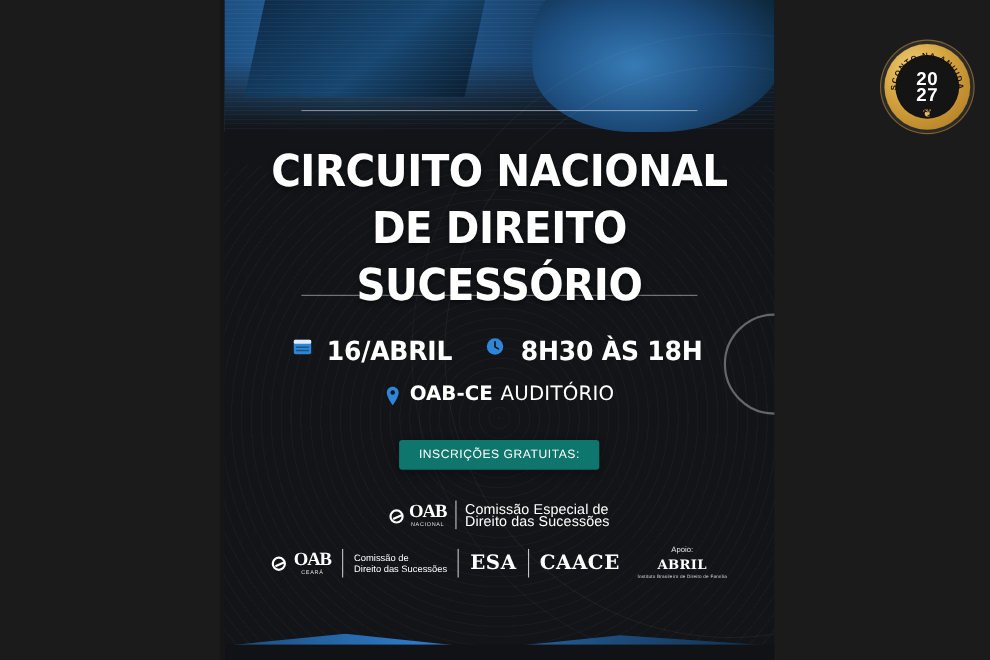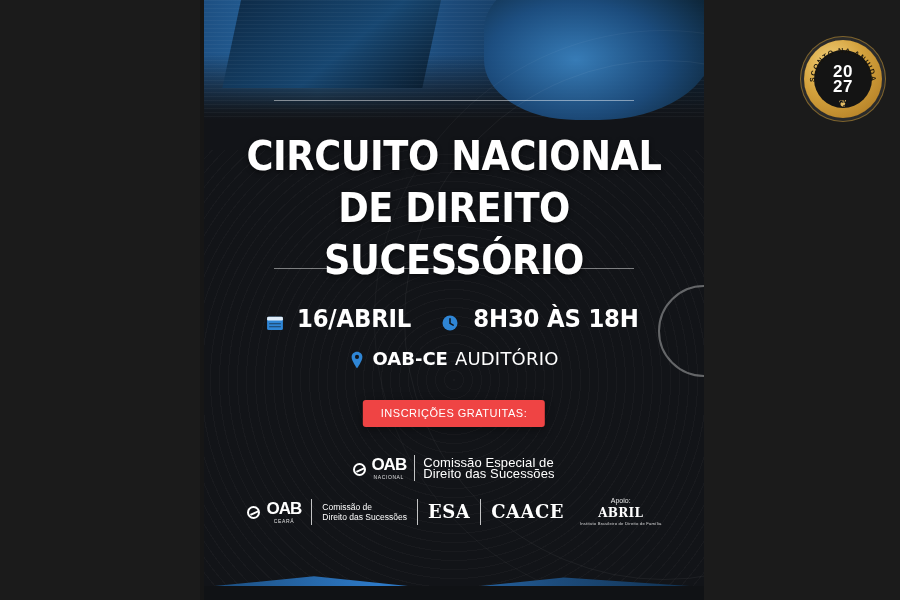--- a/index.html
+++ b/index.html
@@ -177,21 +177,21 @@
 
   
   .info-row {
     position: absolute;
     top: 305px; left: 0; right: 0;
     display: flex; align-items: center; justify-content: center;
     gap: 26px;
     color: #fff;
     z-index: 4;
   }
-  .info-item { display: flex; align-items: flex-end; gap: 9px; }
+  .info-item { display: flex; align-items: flex-start; gap: 9px; }
   .info-strong {
     font-family: "DejaVu Sans", sans-serif;
     font-weight: 700;
     font-size: 24px;
     letter-spacing: -0.2px;
     transform: scaleX(0.95);
   }
   .icon-blue { color: #2f86d6; display:inline-flex; align-items:center; }
 
   .venue-row {
@@ -213,21 +213,21 @@
     font-weight: 400;
     font-size: 18px;
     letter-spacing: .2px;
   }
 
   
   .cta {
     position: absolute;
     top: 400px; left: 50%;
     transform: translateX(-50%);
-    background: #ef4444;
+    background: #0f766e;
     color: #fff;
     padding: 7px 18px 8px 18px;
     border-radius: 3px;
     display: flex; align-items: baseline; gap: 7px;
     z-index: 5;
     box-shadow: 0 2px 8px rgba(0,0,0,.4);
   }
   .cta-label {
     font-size: 11px;
     letter-spacing: .5px;
@@ -249,21 +249,21 @@
     color: #fff;
   }
   .logo-row { display: flex; align-items: center; justify-content: center; }
   .logo-row-1 { gap: 8px; margin-bottom: 16px; }
   .logo-row-2 { gap: 10px; }
   .oab-mark {
     display: flex; flex-direction: column; align-items: center;
     line-height: 1;
   }
   .oab-mark .oab-word {
-    font-family: Liberation Sans, sans-serif;
+    font-family: Liberation Serif, serif;
     font-weight: 700;
     font-size: 17px;
     letter-spacing: -1px;
   }
   .oab-mark .oab-sub {
     font-size: 5px;
     letter-spacing: .6px;
     margin-top: 2px;
     opacity: .85;
   }

